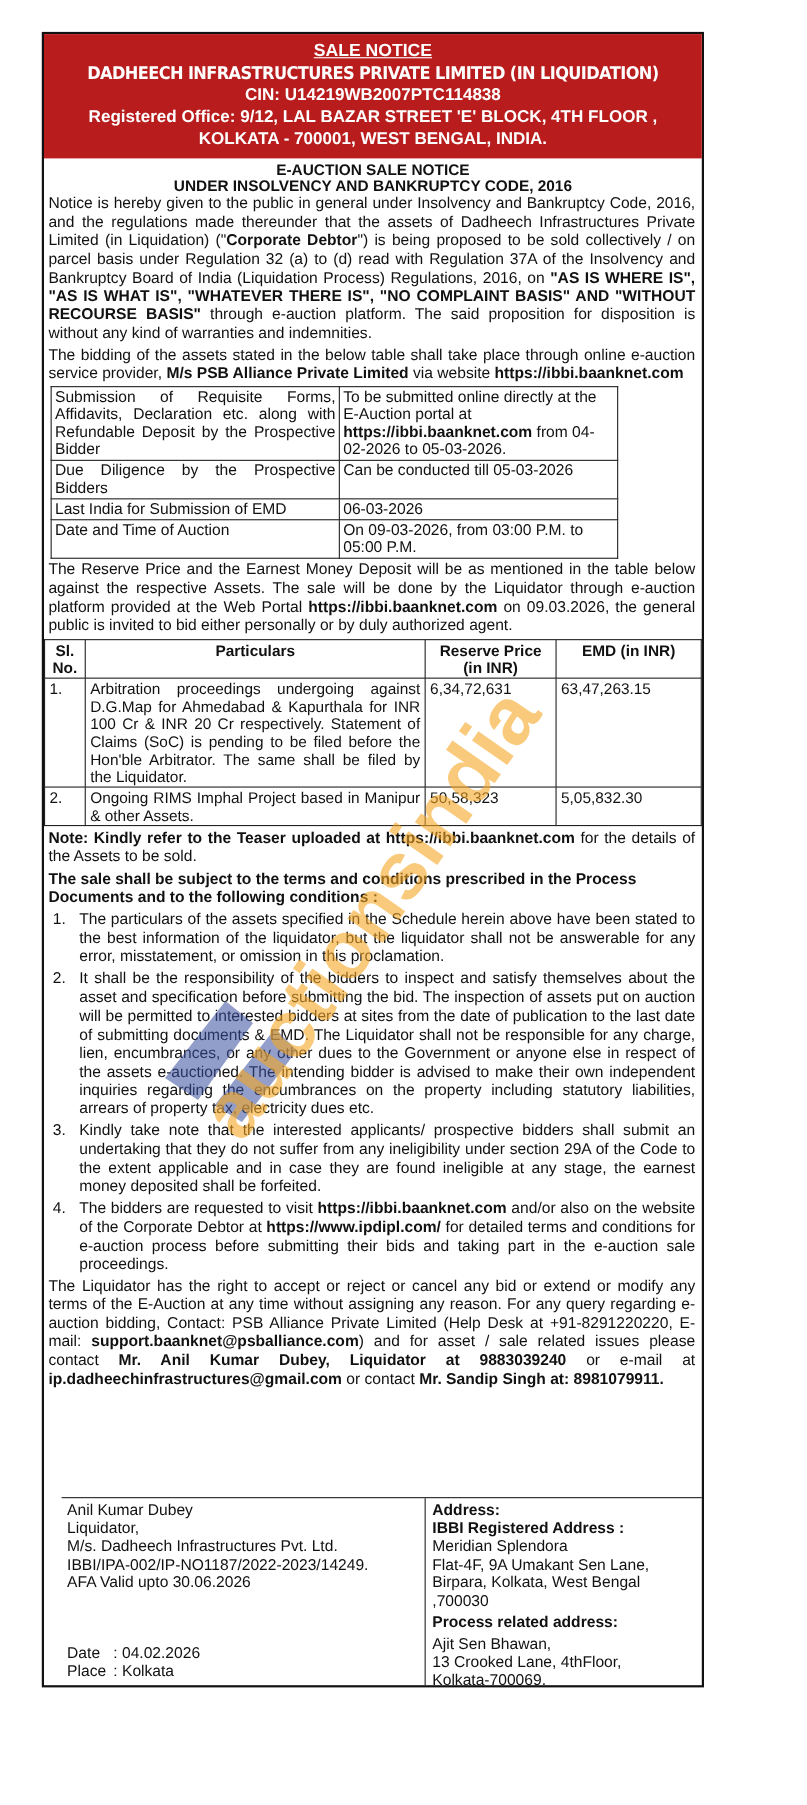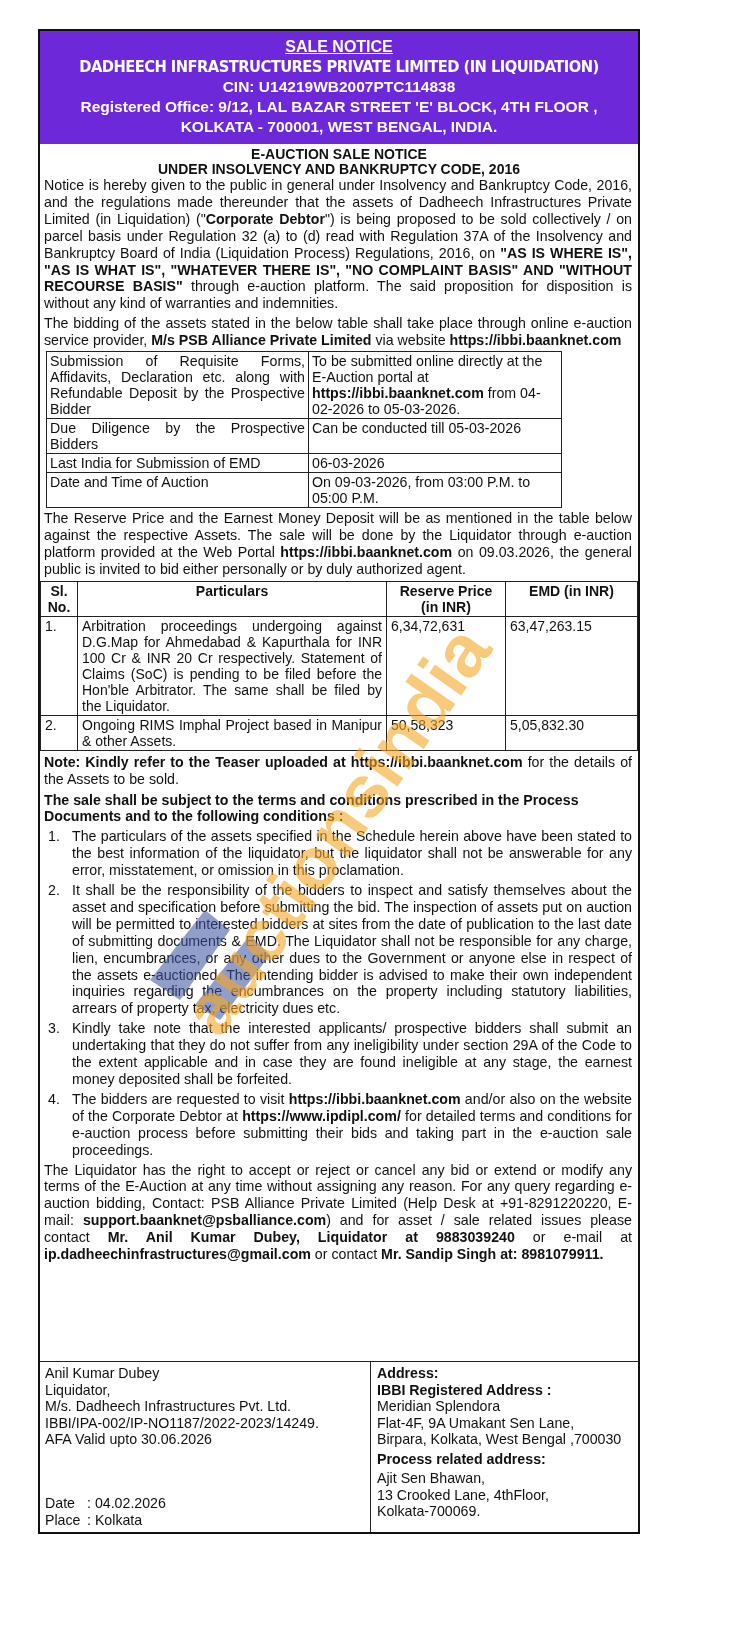--- a/index.html
+++ b/index.html
@@ -1,20 +1,20 @@
 <!DOCTYPE html>
 <html><head>
 <meta charset="utf-8">
 <style>
   html, body { margin:0; padding:0; background:#ffffff; }
   body { width:734px; height:1641px; position:relative; overflow:hidden;
          font-family:"Liberation Sans", sans-serif; color:#111; }
   .notice { position:absolute; left:38px; top:29px; width:602px; height:1505px;
             border:2px solid #111; box-sizing:border-box; }
-  .hdr { background:#6d28d9; color:#fff; text-align:center; padding:6px 16px 7px; }
+  .hdr { background:#b91c1c; color:#fff; text-align:center; padding:6px 16px 7px; }
   .hdr .t1 { font-size:16px; font-weight:bold; text-decoration:underline; line-height:19px; }
   .hdr .t2 { font-family:"DejaVu Sans", sans-serif; font-size:16px; font-weight:bold;
              letter-spacing:-0.6px; line-height:21px; transform:scaleX(0.92); transform-origin:center; white-space:nowrap; }
   .hdr .t3, .hdr .t4, .hdr .t5 { font-size:15.5px; font-weight:bold; line-height:20px; }
   .sub { text-align:center; font-weight:bold; font-size:14px; line-height:15px; padding-top:3px; }
   .sub .u { }
   .p { font-size:14.2px; line-height:16.9px; padding:0 6px 0 4px; text-align:justify; }
   .p b { font-weight:bold; }
   .gap { height:3px; }
   table { border-collapse:collapse; }
@@ -23,21 +23,21 @@
   .t-sched td.l { width:255px; text-align:justify; }
   .t-assets { width:598px; font-size:14px; line-height:16px; margin-top:3px; }
   .t-assets th, .t-assets td { border:1.3px solid #222; padding:1px 4px; vertical-align:top; }
   .t-assets th { font-weight:bold; text-align:center; }
   .t-assets td.num { }
   .t-assets td.desc { text-align:justify; }
   .ol { padding:0 6px 0 8px; font-size:14.2px; line-height:16.9px; }
   .ol .item { display:flex; margin-top:3px; text-align:justify; }
   .ol .n { width:24px; flex:none; }
   .ol .tx { flex:1; }
-  .foot { display:flex; border-top:1.5px solid #222; position:absolute; left:0; right:0; bottom:0; height:170px; }
+  .foot { display:flex; border-top:1.5px solid #222; position:absolute; left:16px; right:0; bottom:0; height:170px; }
   .foot .c1 { width:320px; border-right:1.5px solid #222; padding:3px 5px; font-size:14.2px; line-height:16.5px; position:relative; }
   .foot .c2 { flex:1; padding:3px 6px; font-size:14.2px; line-height:16.5px; }
   .foot .date { position:absolute; left:5px; bottom:4px; }
   .lbl { display:inline-block; width:42px; }
   .wm { position:absolute; left:110px; top:610px; width:520px; height:460px; pointer-events:none; }
 </style>
 </head>
 <body>
 
 <div class="notice">

